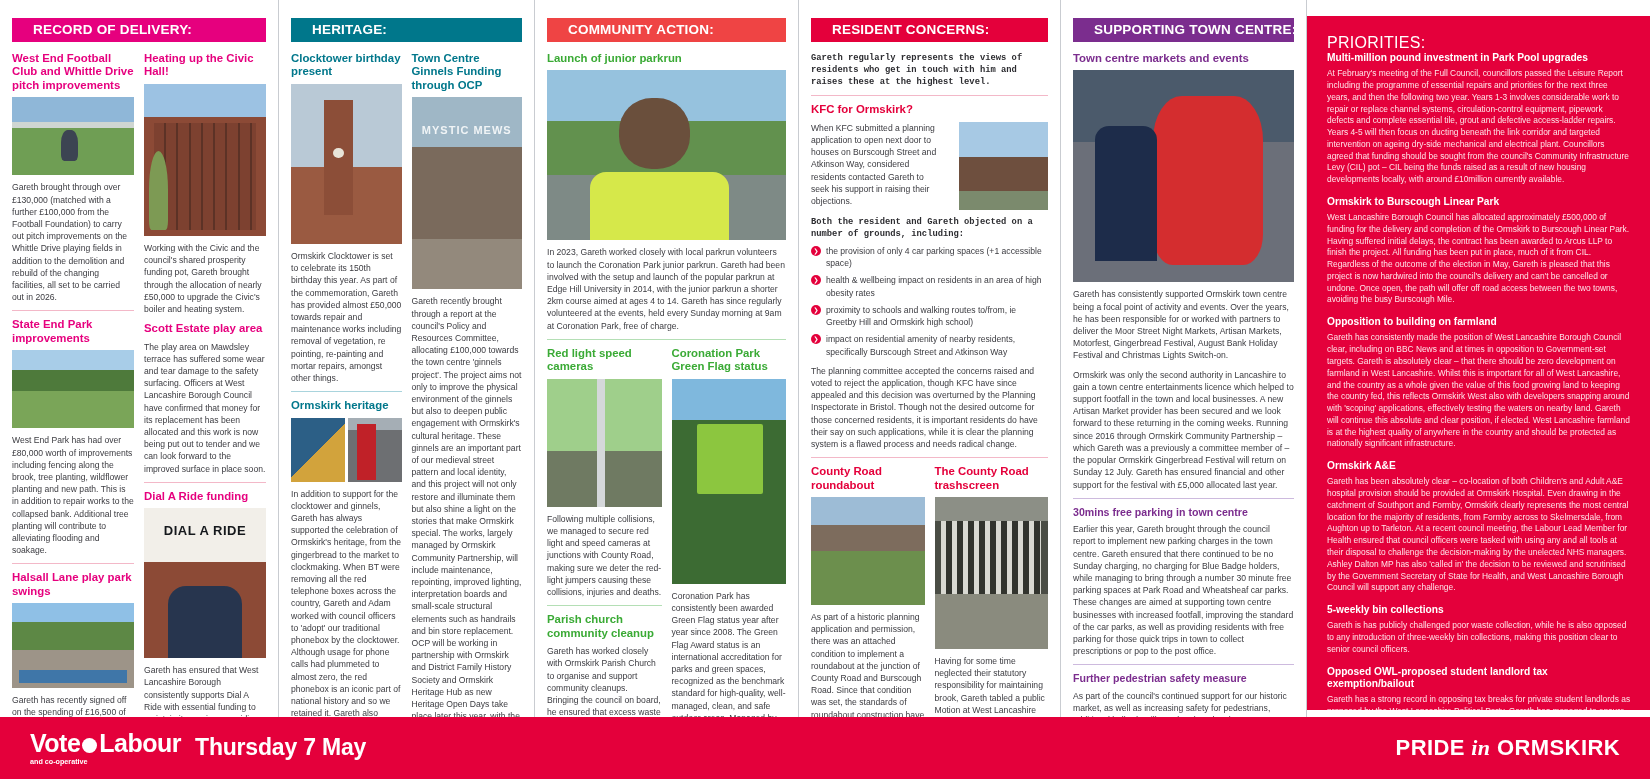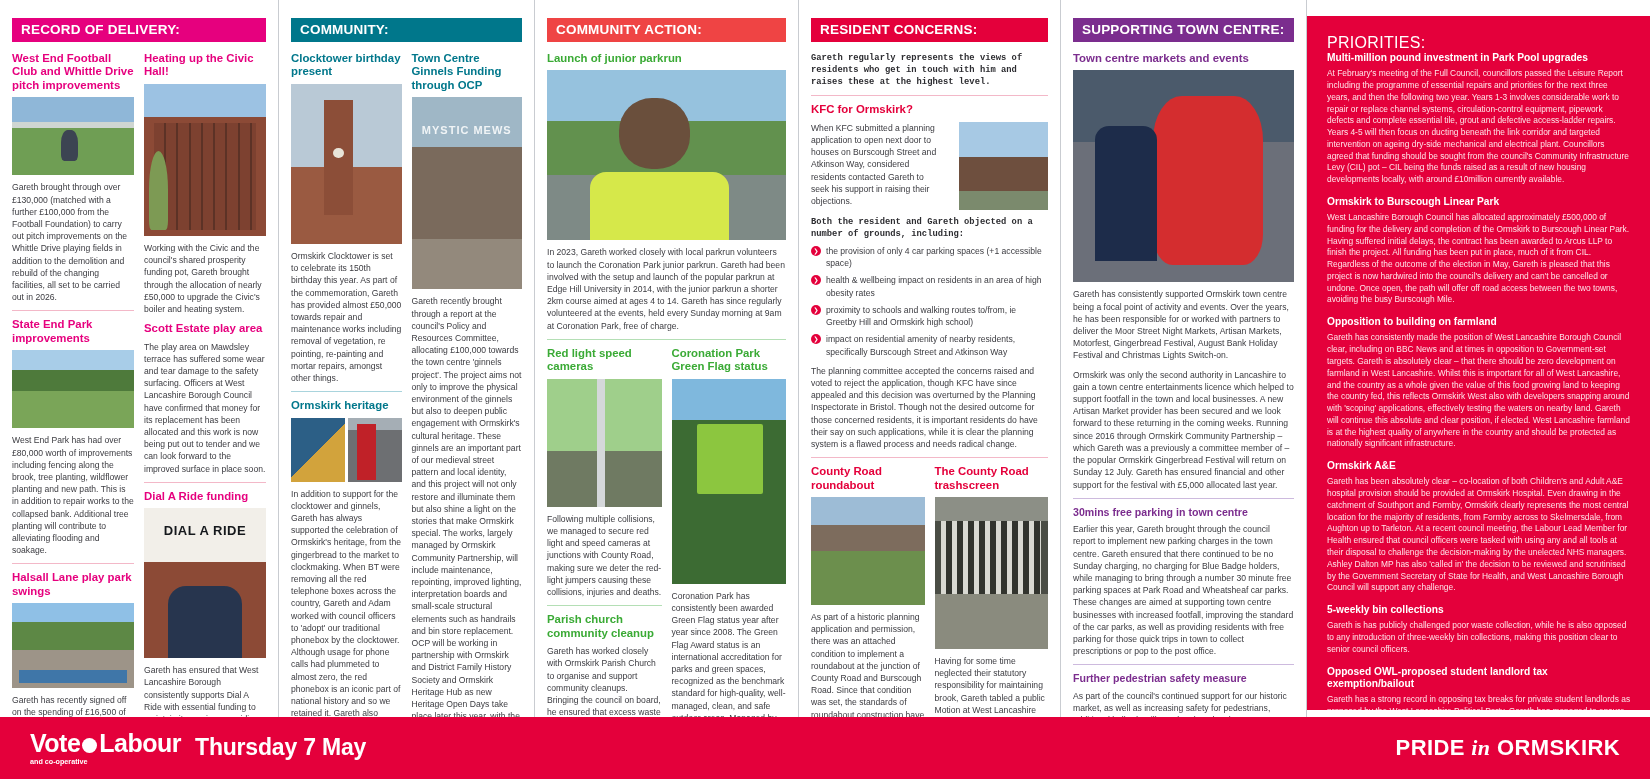--- a/index.html
+++ b/index.html
@@ -39,21 +39,21 @@
   .col-5 { width: 246px; }
   .col-6 { width: 344px; border-left: none; padding: 0; }
 
   
   .banner {
     display: inline-block;
     color: #ffffff;
     font-size: 13.5px;
     font-weight: 900;
     letter-spacing: .2px;
-    padding: 4px 9px 5px 9px;
+    padding: 4px 9px 5px 21px;
     margin-bottom: 10px;
     white-space: nowrap;
   }
   .banner-full { display: block; }
 
   h3.headline {
     font-size: 11.4px;
     font-weight: 900;
     line-height: 1.18;
     margin-bottom: 5px;
@@ -324,21 +324,21 @@
           <hr class="rule">
 
           <h3 class="headline" style="color:#e6007e">Dial A Ride funding</h3>
           <div class="photo ph-dialride"></div>
           <p class="body">Gareth has ensured that West Lancashire Borough consistently supports Dial A Ride with essential funding to maintain its services providing vital transport links to elderly, disabled, vulnerable and both geographically and socially isolated. This has amounted to over £100,000 in recent years.</p>
         </div>
       </div>
     </div>
 
     <div class="col col-2">
-      <div class="banner banner-full" style="background:#00778b">COMMUNITY:</div>
+      <div class="banner banner-full" style="background:#00778b">HERITAGE:</div>
 
       <div class="two">
         <div>
           <h3 class="headline" style="color:#00778b">Clocktower birthday present</h3>
           <div class="photo ph-clock"></div>
           <p class="body">Ormskirk Clocktower is set to celebrate its 150th birthday this year. As part of the commemoration, Gareth has provided almost £50,000 towards repair and maintenance works including removal of vegetation, re pointing, re-painting and mortar repairs, amongst other things.</p>
           <hr class="rule teal">
 
           <h3 class="headline" style="color:#00778b">Ormskirk heritage</h3>
           <div style="display:flex;gap:3px">

